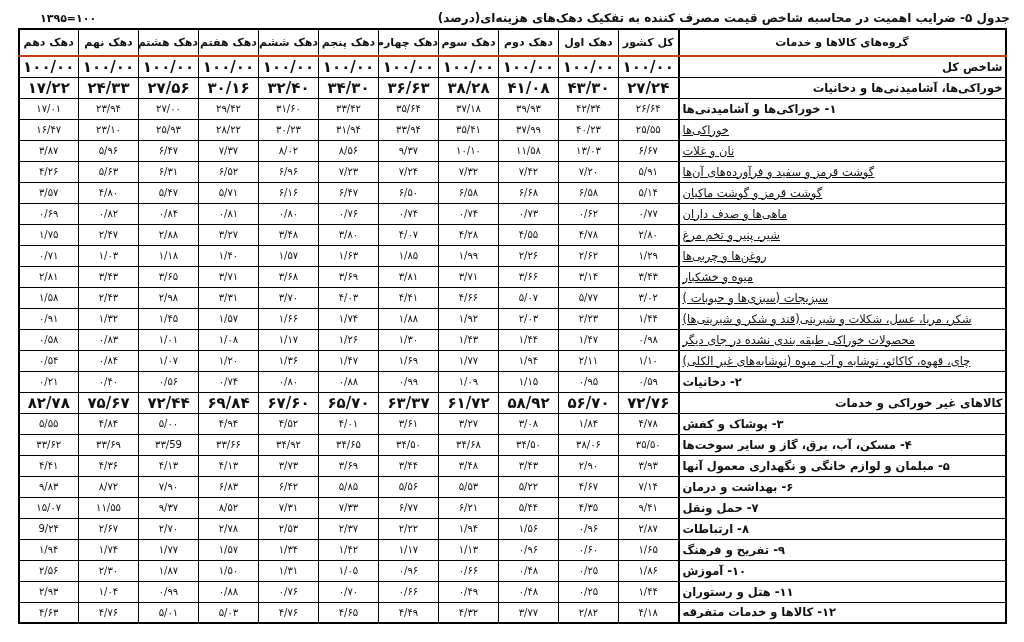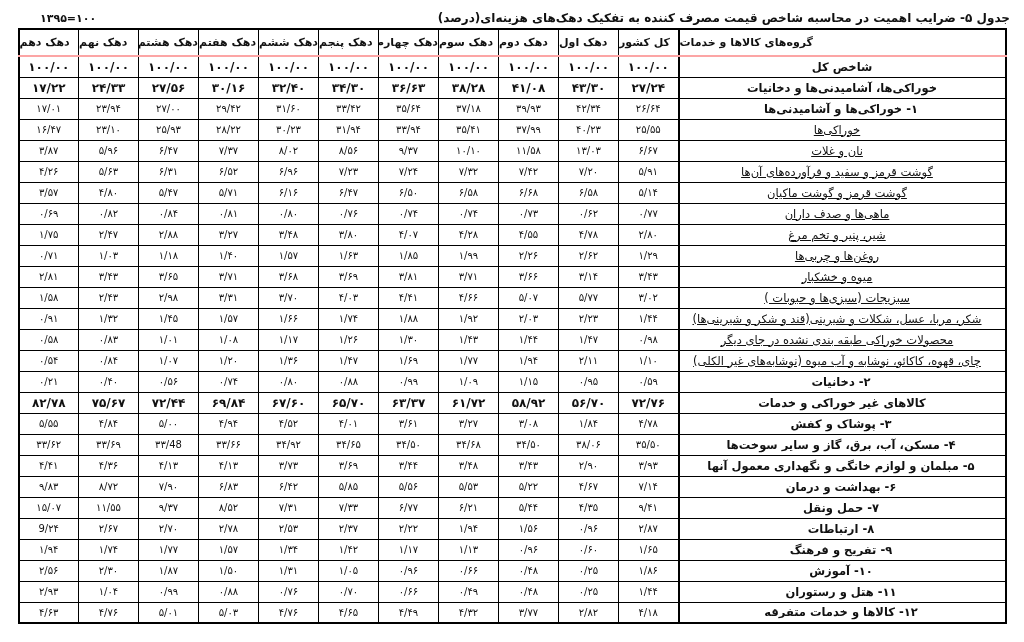--- a/index.html
+++ b/index.html
@@ -23,33 +23,33 @@
   }
   col.c-label { width: 327px; }
   col.c-num { width: 60px; }
   th, td {
     border: 1px solid #000;
     overflow: hidden; white-space: nowrap;
     vertical-align: middle;
   }
   thead th {
     height: 27px; font-size: 11px; font-weight: bold;
-    text-align: left; border-bottom: 2px solid #fca5a5;
+    text-align: center; border-bottom: 2px solid #c2410c;
   }
   tbody td { height: 21px; }
   td.val {
     direction: ltr; text-align: center;
     font-size: 10px; font-weight: 400; letter-spacing: 0.2px;
   }
-  td.label { font-size: 11.5px; text-align: center; padding: 0 8px 0 3px; }
+  td.label { font-size: 11.5px; text-align: left; padding: 0 8px 0 3px; }
   th.label-h { border-left: 2px solid #000; }
   td.label   { border-left: 2px solid #000; }
-  tr.total td.label, tr.section-center td.label { text-align: center; padding: 0 2px; }
+  tr.total td.label, tr.section-center td.label { text-align: right; padding: 0 2px; }
   tr.total td, tr.section-center td { font-weight: bold; }
-  tr.total td.val, tr.section-center td.val { font-size: 12px; }
+  tr.total td.val, tr.section-center td.val { font-size: 15px; }
   tr.section td.label { font-weight: bold; padding-right: 5px; }
   tr.sub td.label { font-weight: normal; padding-right: 13px; text-decoration: underline; }
 </style>
 </head>
 <body>
 
 <div class="page">
 
   <div class="topbar">
     <div class="doc-title">جدول ۵- ضرایب اهمیت در محاسبه شاخص قیمت مصرف کننده به تفکیک دهک‌های هزینه‌ای(درصد)</div>
@@ -343,21 +343,21 @@
         <tr class="section">
           <td class="label">۴- مسکن، آب، برق، گاز و سایر سوخت‌ها</td>
           <td class="val">۳۵/۵۰</td>
           <td class="val">۳۸/۰۶</td>
           <td class="val">۳۴/۵۰</td>
           <td class="val">۳۴/۶۸</td>
           <td class="val">۳۴/۵۰</td>
           <td class="val">۳۴/۶۵</td>
           <td class="val">۳۴/۹۲</td>
           <td class="val">۳۳/۶۶</td>
-          <td class="val">۳۳/48</td>
+          <td class="val">۳۳/59</td>
           <td class="val">۳۳/۶۹</td>
           <td class="val">۳۳/۶۲</td>
         </tr>
         <tr class="section">
           <td class="label">۵- مبلمان و لوازم خانگی و نگهداری معمول آنها</td>
           <td class="val">۳/۹۳</td>
           <td class="val">۲/۹۰</td>
           <td class="val">۳/۴۳</td>
           <td class="val">۳/۴۸</td>
           <td class="val">۳/۴۴</td>

